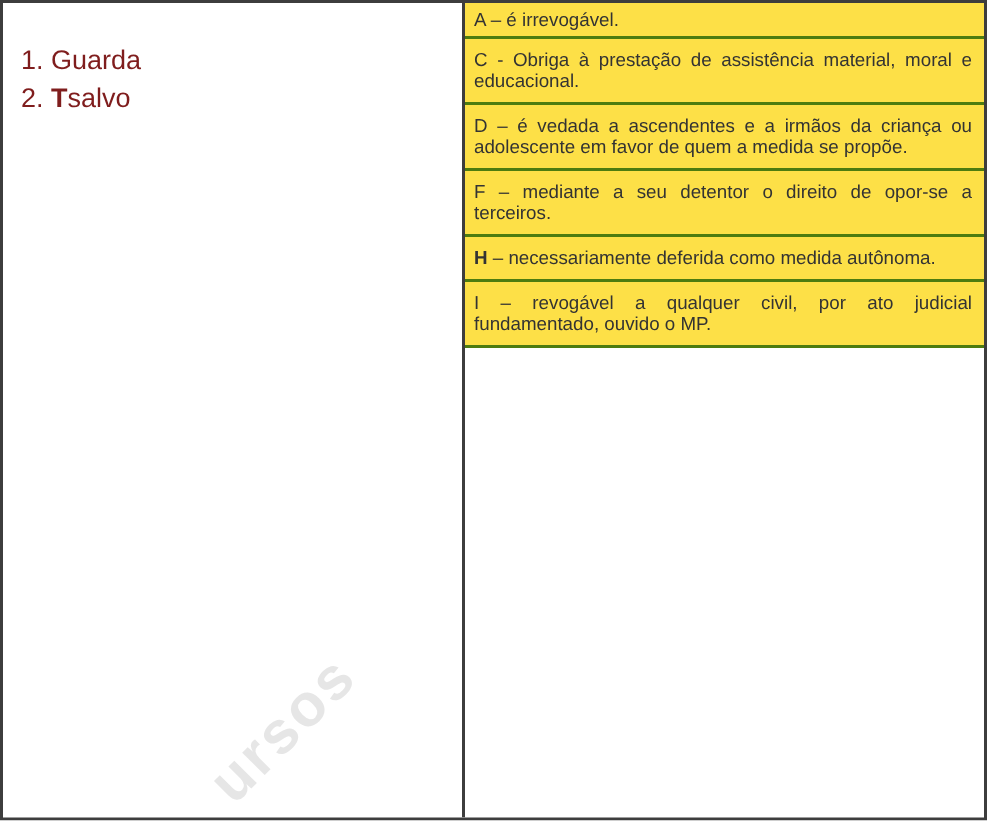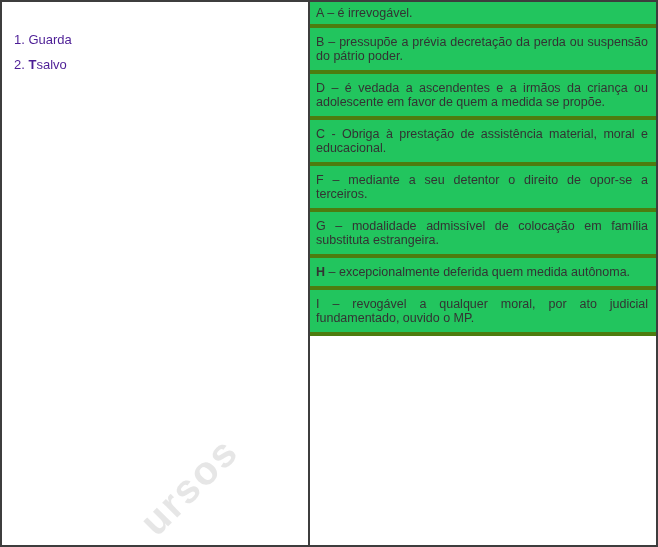--- a/index.html
+++ b/index.html
@@ -16,24 +16,24 @@
   .col-left {
     position:relative;
     width:308px;
     flex:0 0 308px;
     border-right:2px solid #3d3d3d;
     padding-top:31px;
     box-sizing:border-box;
   }
   .list { padding-left:12px; }
   .list-item {
-    font-size:13px;
+    font-size:18px;
     line-height:14px;
     margin-bottom:11px;
-    color:#4c1d95;
+    color:#7f1d1d;
     white-space:pre;
   }
   .list-item .bold-char { font-weight:bold; }
   .watermark {
     position:absolute;
     left:102px; top:462px;
     width:170px;
     text-align:center;
     font-size:40px;
     font-weight:bold;
@@ -43,23 +43,23 @@
     pointer-events:none;
     user-select:none;
   }
   .col-right {
     flex:1 1 auto;
     display:flex;
     flex-direction:column;
     box-sizing:border-box;
   }
   .opt-row {
-    border-bottom:4px solid #4d7c0f;
+    border-bottom:2px solid #4d7c0f;
     padding:7px 8px 7px 6px;
-    background:#22c55e;
+    background:#fde047;
   }
   .opt-row:first-child { padding-top:4px; padding-bottom:4px; }
   .opt-row p {
     margin:0;
     font-size:12.5px;
     line-height:14px;
     text-align:justify;
     color:#333333;
   }
   .letter { }
@@ -76,35 +76,29 @@
       <div class="list-item"><span>2. </span><span class="bold-char">T</span><span>salvo</span></div>
     </div>
     <div class="watermark">ursos</div>
   </div>
 
   <div class="col-right">
     <div class="opt-row">
         <p><span class="letter">A</span><span> – é irrevogável.</span></p>
       </div>
     <div class="opt-row">
-        <p><span class="letter">B</span><span> – pressupõe a prévia decretação da perda ou suspensão do pátrio poder.</span></p>
+        <p><span class="letter">C</span><span> - Obriga à prestação de assistência material, moral e educacional.</span></p>
       </div>
     <div class="opt-row">
         <p><span class="letter">D</span><span> – é vedada a ascendentes e a irmãos da criança ou adolescente em favor de quem a medida se propõe.</span></p>
       </div>
     <div class="opt-row">
-        <p><span class="letter">C</span><span> - Obriga à prestação de assistência material, moral e educacional.</span></p>
-      </div>
-    <div class="opt-row">
         <p><span class="letter">F</span><span> – mediante a seu detentor o direito de opor-se a terceiros.</span></p>
       </div>
     <div class="opt-row">
-        <p><span class="letter">G</span><span> – modalidade admissível de colocação em família substituta estrangeira.</span></p>
+        <p><span class="letter b">H</span><span> – necessariamente deferida como medida autônoma.</span></p>
       </div>
     <div class="opt-row">
-        <p><span class="letter b">H</span><span> – excepcionalmente deferida quem medida autônoma.</span></p>
-      </div>
-    <div class="opt-row">
-        <p><span class="letter">I</span><span> – revogável a qualquer moral, por ato judicial fundamentado, ouvido o MP.</span></p>
+        <p><span class="letter">I</span><span> – revogável a qualquer civil, por ato judicial fundamentado, ouvido o MP.</span></p>
       </div>
   </div>
 
 </div>
 
 </body></html>

